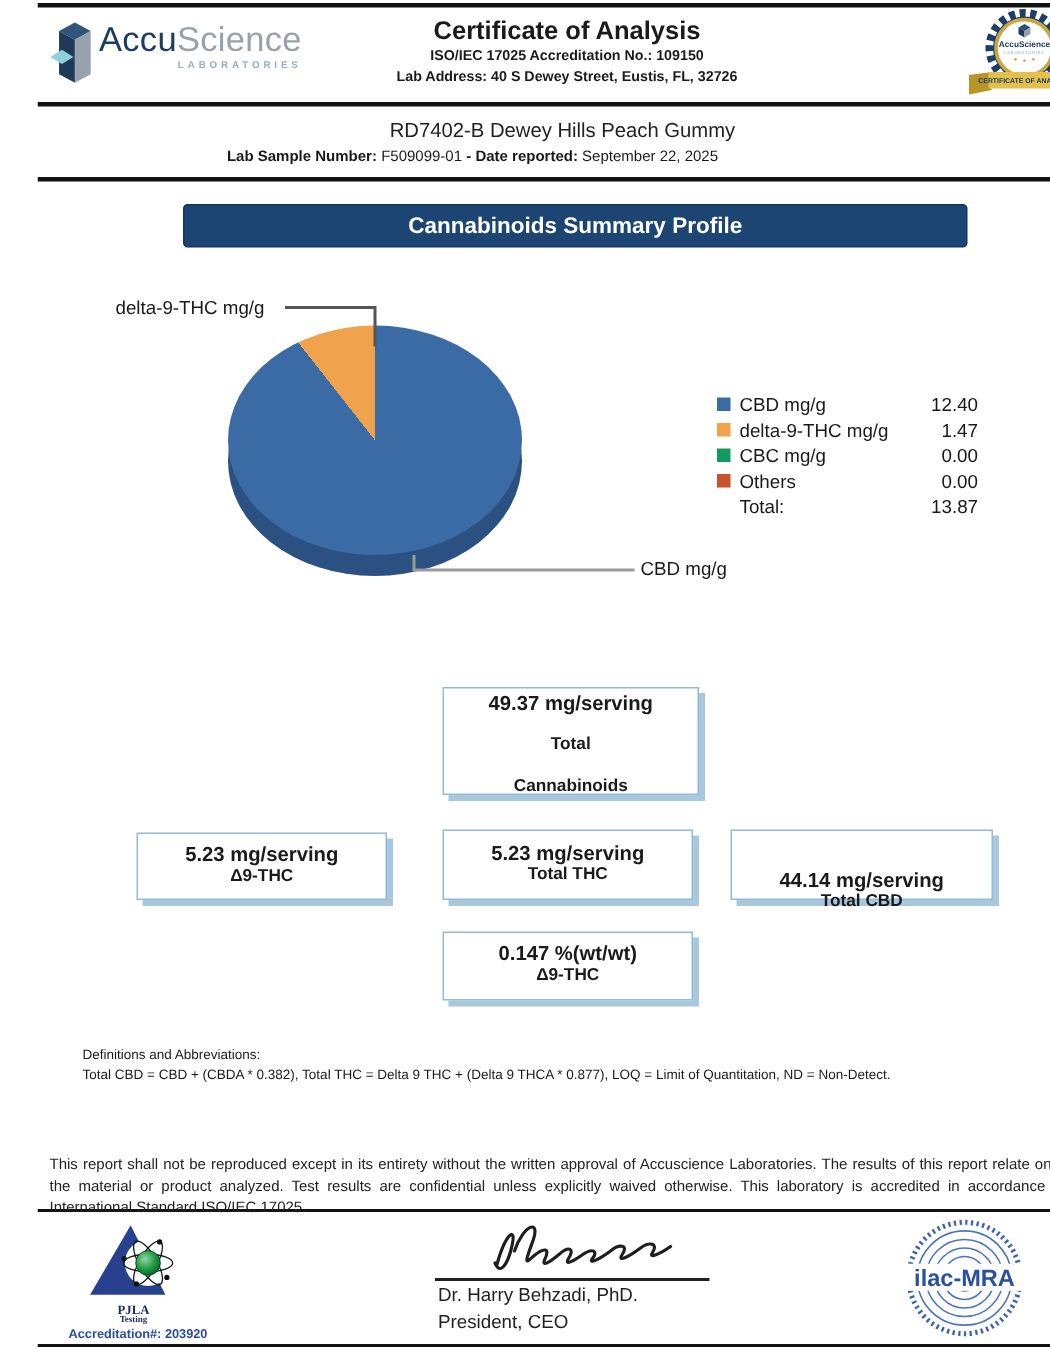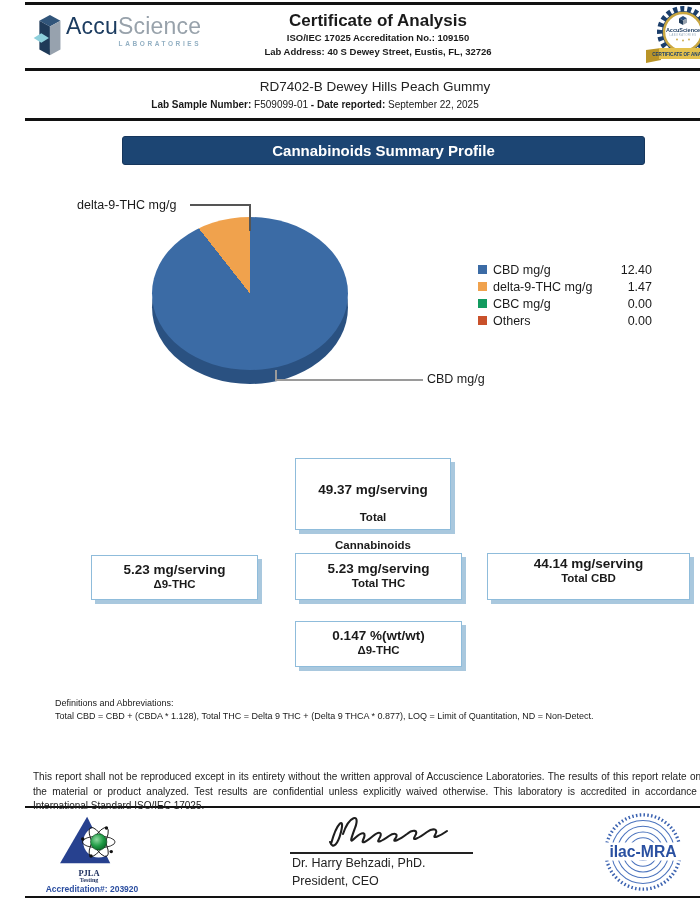--- a/index.html
+++ b/index.html
@@ -42,25 +42,25 @@
   .lrow{display:flex;align-items:center;height:17px;font-size:12.5px;}
   .sw{width:9px;height:9px;margin-right:6px;flex:0 0 9px;}
   .ll{width:115px;}
   .lv{width:44px;text-align:right;}
 
   
   .rbox{position:absolute;background:#fff;border:1.6px solid #8FBCDB;box-shadow:4px 4px 0 0 #A9C8DE;
         text-align:center;box-sizing:border-box;}
   .rbox .val{font-size:13.5px;font-weight:bold;}
   .rbox .lab{font-size:11.5px;font-weight:bold;line-height:15px;}
-  .b-cann{left:270px;top:458px;width:156px;height:72px;padding-top:23px;}
+  .b-cann{left:270px;top:458px;width:171px;height:72px;padding-top:2px;}
   .b-cann .lab{margin-top:13px;}
   .b-d9{left:66px;top:555px;width:167px;height:45px;padding-top:6px;}
   .b-tthc{left:270px;top:553px;width:167px;height:47px;padding-top:7px;}
-  .b-tcbd{left:462px;top:553px;width:203px;height:47px;padding-top:2px;}
+  .b-tcbd{left:462px;top:553px;width:175px;height:47px;padding-top:25px;}
   .b-wt{left:270px;top:621px;width:167px;height:46px;padding-top:6px;}
 
   
   .defs{left:30px;top:697px;width:650px;font-size:9px;line-height:13px;}
   .defs b{font-weight:normal;}
   .disclaimer{left:8px;top:770px;width:687px;font-size:10px;line-height:14.5px;color:#222;text-align:justify;}
 
   
   .pjla-name{left:12px;top:868px;width:104px;text-align:center;font-family:"Liberation Serif",serif;
              font-weight:bold;font-size:8.5px;color:#1A2C5B;}
@@ -158,20 +158,25 @@
     <div class="lrow">
       <span class="sw" style="background: rgb(18, 155, 95);"></span>
       <span class="ll">CBC mg/g</span>
       <span class="lv">0.00</span>
     </div>
     <div class="lrow">
       <span class="sw" style="background: rgb(201, 81, 43);"></span>
       <span class="ll">Others</span>
       <span class="lv">0.00</span>
     </div>
+    <div class="lrow">
+      <span class="sw" style="visibility:hidden;"></span>
+      <span class="ll">Total:</span>
+      <span class="lv">13.87</span>
+    </div>
   </div>
 
   <div class="rbox b-cann">
     <div class="val">49.37 mg/serving</div>
     <div class="lab">Total</div>
     <div class="lab">Cannabinoids</div>
   </div>
   <div class="rbox b-d9">
     <div class="val">5.23 mg/serving</div>
     <div class="lab">Δ9-THC</div>
@@ -184,21 +189,21 @@
     <div class="val">44.14 mg/serving</div>
     <div class="lab">Total CBD</div>
   </div>
   <div class="rbox b-wt">
     <div class="val">0.147 %(wt/wt)</div>
     <div class="lab">Δ9-THC</div>
   </div>
 
   <div class="abs defs">
     <div><b>Definitions and Abbreviations:</b></div>
-    <div><b>Total CBD</b><span> = CBD + (CBDA * 1.128), </span><b>Total THC</b><span> = Delta 9 THC + (Delta 9 THCA * 0.877), </span><b>LOQ</b><span> = Limit of Quantitation, </span><b>ND</b><span> = Non-Detect.</span></div>
+    <div><b>Total CBD</b><span> = CBD + (CBDA * 0.382), </span><b>Total THC</b><span> = Delta 9 THC + (Delta 9 THCA * 0.877), </span><b>LOQ</b><span> = Limit of Quantitation, </span><b>ND</b><span> = Non-Detect.</span></div>
   </div>
 
   <div class="abs disclaimer">This report shall not be reproduced except in its entirety without the written approval of Accuscience Laboratories. The results of this report relate only to the material or product analyzed. Test results are confidential unless explicitly waived otherwise. This laboratory is accredited in accordance with International Standard ISO/IEC 17025.</div>
 
   <svg class="abs" style="left:30px;top:813px;" width="70" height="56" viewBox="0 0 70 58">
     <defs>
       <radialGradient id="grn" cx="38%" cy="35%" r="75%">
         <stop offset="0%" stop-color="#8FD9A0"></stop>
           <stop offset="55%" stop-color="#1E9A44"></stop>
           <stop offset="100%" stop-color="#0A5B24"></stop>

